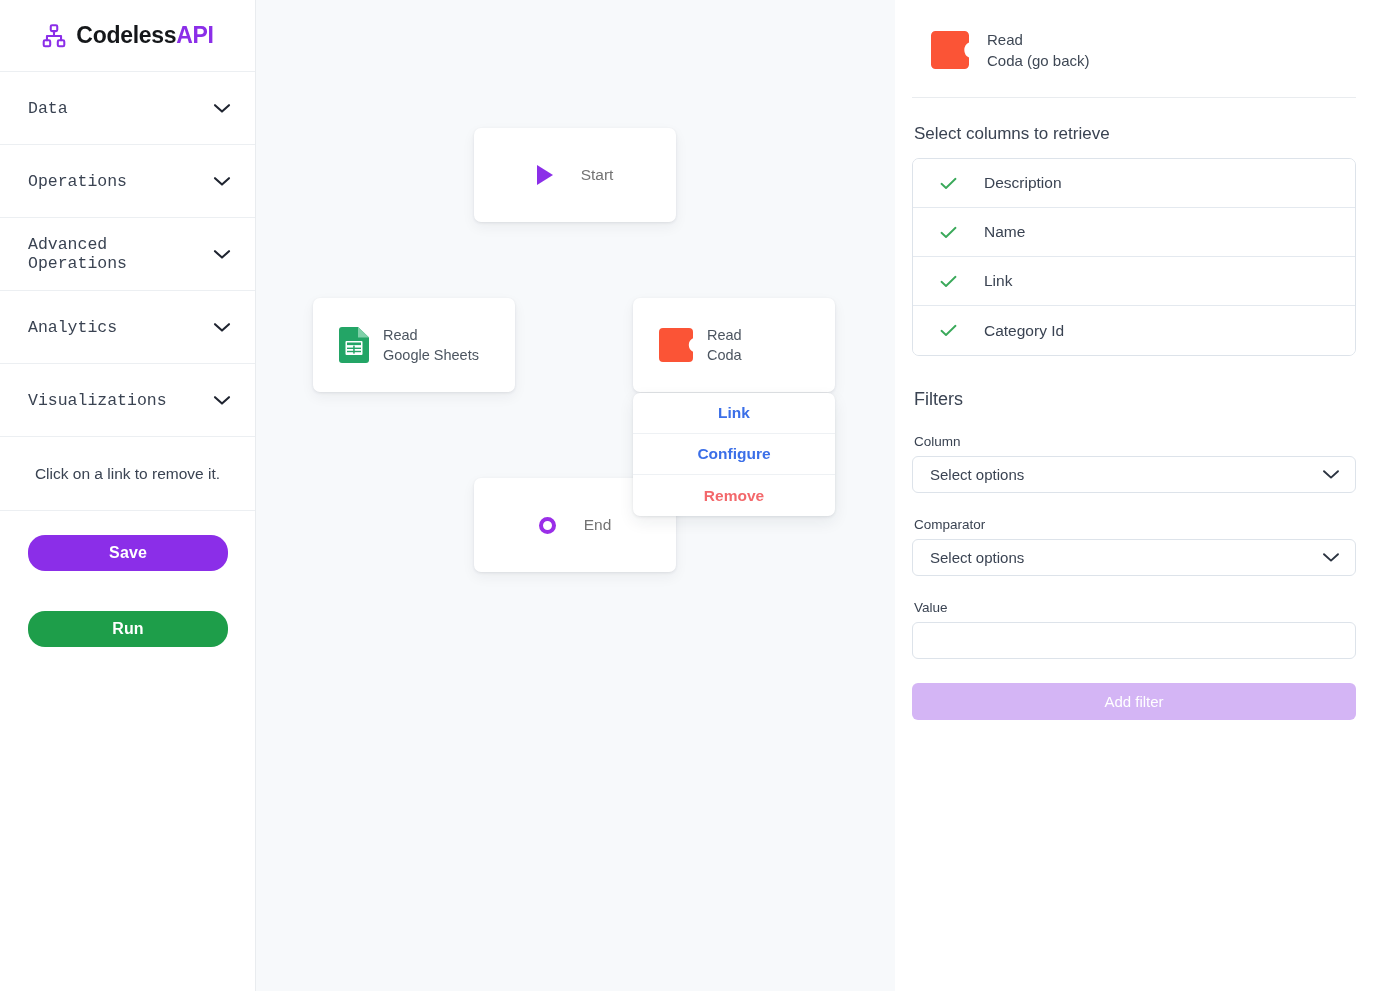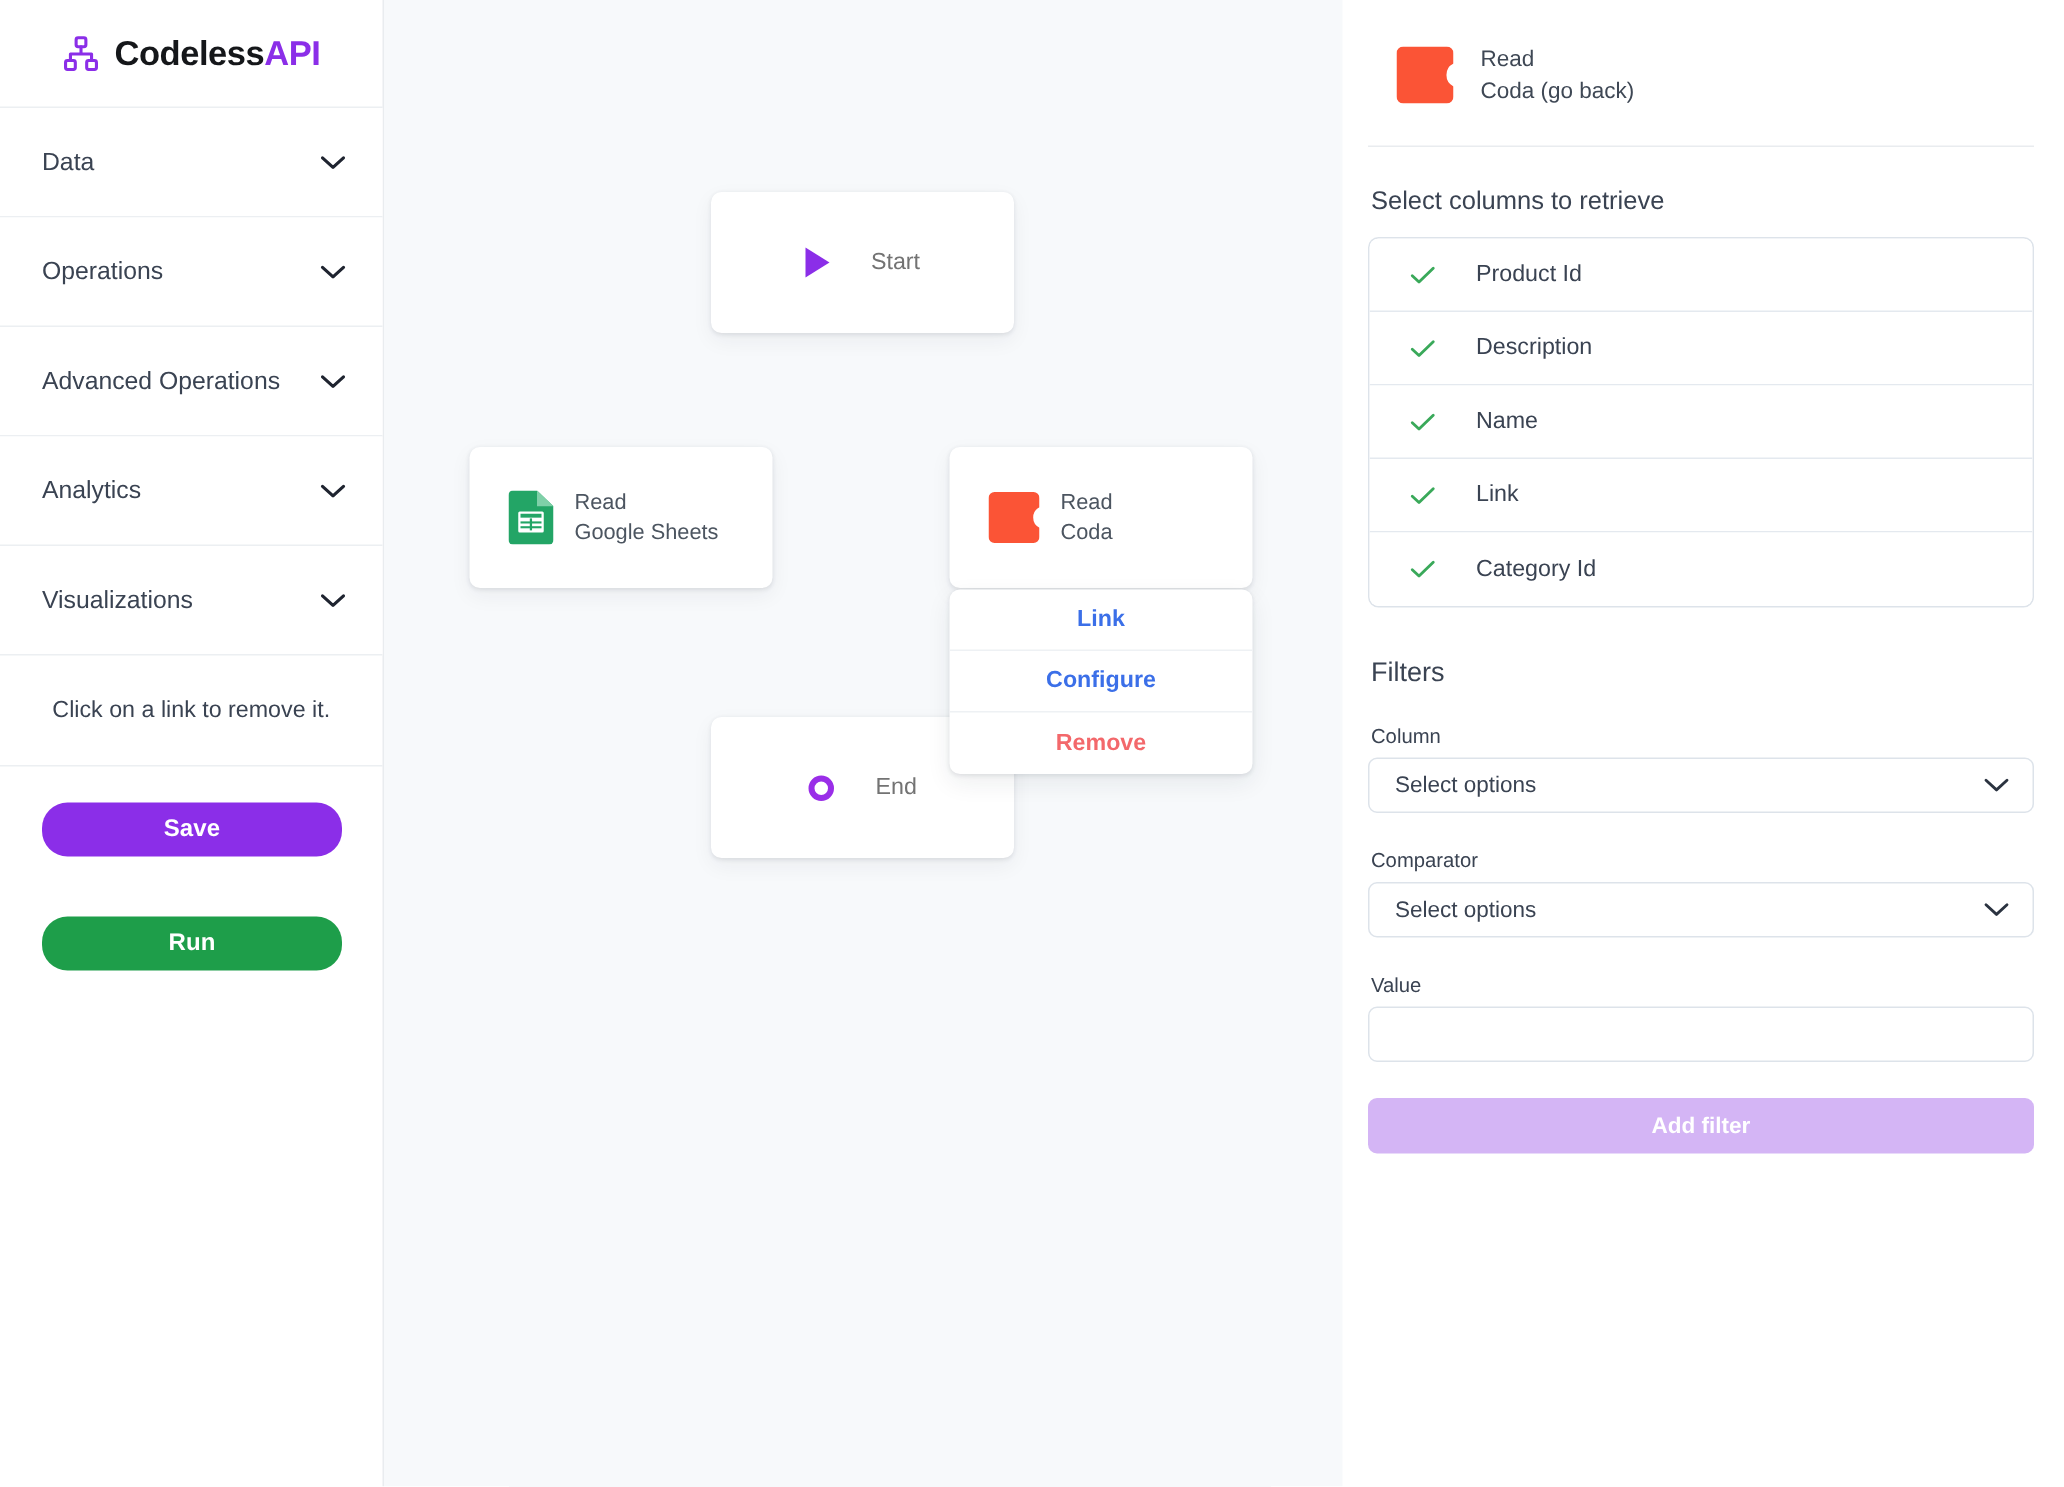--- a/index.html
+++ b/index.html
@@ -32,21 +32,21 @@
   .brand-text .api { color: #8b2ee8; }
 
   .nav-item {
     height: 73px;
     display: flex; align-items: center; justify-content: space-between;
     padding: 0 24px 0 28px;
     border-bottom: 1px solid #eceff2;
     cursor: pointer;
     background: #fff;
   }
-  .nav-label { font-size: 16.5px; color: #3a4352; }
+  .nav-label { font-size: 16.5px; color: #3a4352; font-family: Liberation Mono, monospace; }
   .chev { width: 18px; height: 11px; display: block; flex: 0 0 18px; }
 
   .hint {
     height: 74px;
     display: flex; align-items: center; justify-content: center;
     font-size: 15.5px; color: #3a4352;
     border-bottom: 1px solid #eceff2;
     padding: 0 14px; text-align: center;
   }
 
@@ -186,21 +186,21 @@
     cursor: pointer;
   }
   .select-box .sel-val { flex: 1; }
   .sel-chev { width: 18px; height: 11px; display: block; }
   .text-box { cursor: text; }
 
   .add-filter {
     margin-top: 24px;
     width: 100%; height: 37px;
     background: #d4b5f5; border: none; border-radius: 6px;
-    color: #ffffff; font-size: 15px; font-weight: bold;
+    color: #ffffff; font-size: 15px; font-weight: normal;
     font-family: "Liberation Sans", sans-serif;
     cursor: default;
   }
 </style>
 </head>
 <body>
 
 <div id="app">
 
   <div id="sidebar">
@@ -321,26 +321,20 @@
       </div>
     </div>
 
     <div class="section-title">Select columns to retrieve</div>
 
     <div class="col-list">
       <div class="col-row">
         <svg class="check" viewBox="0 0 17 13">
             <path d="M1.5 6.8 L6 11 L15.5 1.8" fill="none" stroke="#3aa95a" stroke-width="1.9" stroke-linecap="round" stroke-linejoin="round"></path>
           </svg>
-        <span class="col-name">Product Id</span>
-      </div>
-      <div class="col-row">
-        <svg class="check" viewBox="0 0 17 13">
-            <path d="M1.5 6.8 L6 11 L15.5 1.8" fill="none" stroke="#3aa95a" stroke-width="1.9" stroke-linecap="round" stroke-linejoin="round"></path>
-          </svg>
         <span class="col-name">Description</span>
       </div>
       <div class="col-row">
         <svg class="check" viewBox="0 0 17 13">
             <path d="M1.5 6.8 L6 11 L15.5 1.8" fill="none" stroke="#3aa95a" stroke-width="1.9" stroke-linecap="round" stroke-linejoin="round"></path>
           </svg>
         <span class="col-name">Name</span>
       </div>
       <div class="col-row">
         <svg class="check" viewBox="0 0 17 13">

